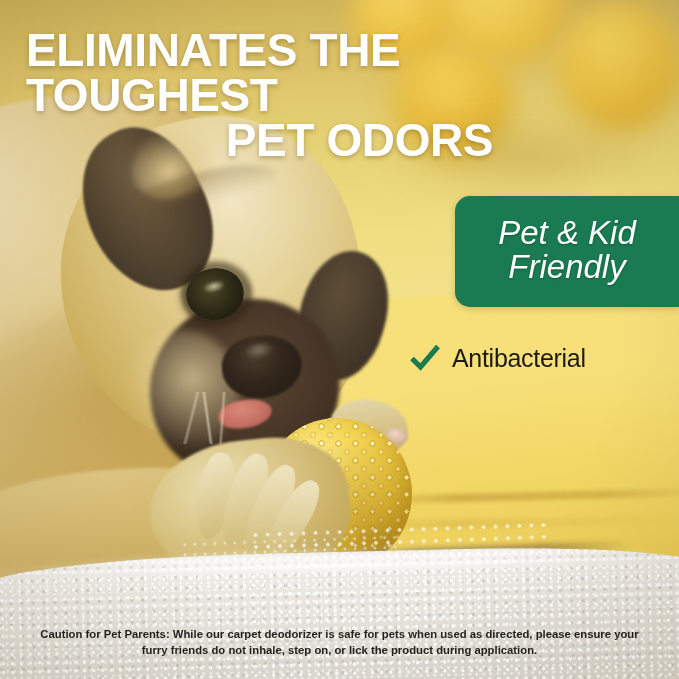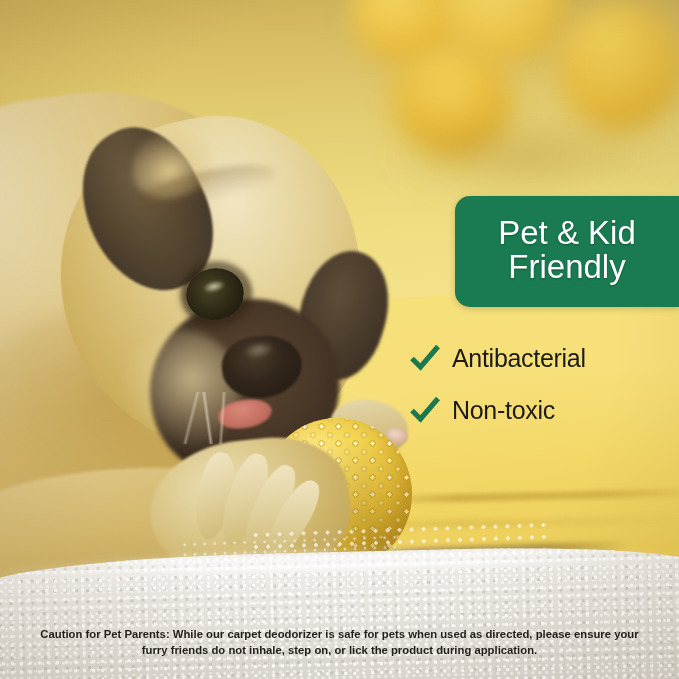--- a/index.html
+++ b/index.html
@@ -369,20 +369,21 @@
     position: absolute;
     left: 455px; top: 196px; width: 224px; height: 111px;
     background: #1a7a52;
     border-radius: 15px 0 0 15px;
     box-shadow: 0 2px 6px rgba(60,44,10,0.22);
     display: flex;
     align-items: center;
     justify-content: center;
     box-sizing: border-box;
     padding: 0 10px 4px 10px;
+    font-style: italic;
   }
   .badge-text {
     color: #ffffff;
     font-size: 33px;
     line-height: 1.02;
     text-align: center;
     text-shadow: 0 1px 2px rgba(10,50,30,0.45);
     white-space: pre-line;
   }
 
@@ -474,43 +475,39 @@
 
     <div class="powder"></div>
     <div class="powder-2"></div>
     <div class="carpet-shadow-gap"></div>
     <div class="carpet"></div>
     <div class="carpet-tufts"></div>
     <div class="carpet-top-edge"></div>
     <div class="vignette"></div>
   </div>
 
+  <div class="headline">
+    <span class="l1">ELIMINATES THE TOUGHEST</span>
+    <span class="l2">PET ODORS</span>
+  </div>
 
   <div class="badge">
     <span class="badge-text">Pet &amp; Kid
 Friendly</span>
   </div>
 
   <div class="features">
 
     <div class="feature">
       <span class="check">
         <svg width="34" height="34" viewBox="0 0 34 34" aria-hidden="true">
           <path d="M4 17.5 L12.5 26 L30 5.5" fill="none" stroke="#1a7a4e" stroke-width="5.2" stroke-linecap="butt" stroke-linejoin="miter"></path>
         </svg>
       </span>
       <span class="feature-label">Antibacterial</span>
     </div>
 
-    <div class="feature">
-      <span class="check">
-        <svg width="34" height="34" viewBox="0 0 34 34" aria-hidden="true">
-          <path d="M4 17.5 L12.5 26 L30 5.5" fill="none" stroke="#1a7a4e" stroke-width="5.2" stroke-linecap="butt" stroke-linejoin="miter"></path>
-        </svg>
-      </span>
-      <span class="feature-label">Non-toxic</span>
-    </div>
 
   </div>
 
   <div class="caution">Caution for Pet Parents: While our carpet deodorizer is safe for pets when used as directed, please ensure your furry friends do not inhale, step on, or lick the product during application.</div>
 
 </div>
 
 </body></html>

